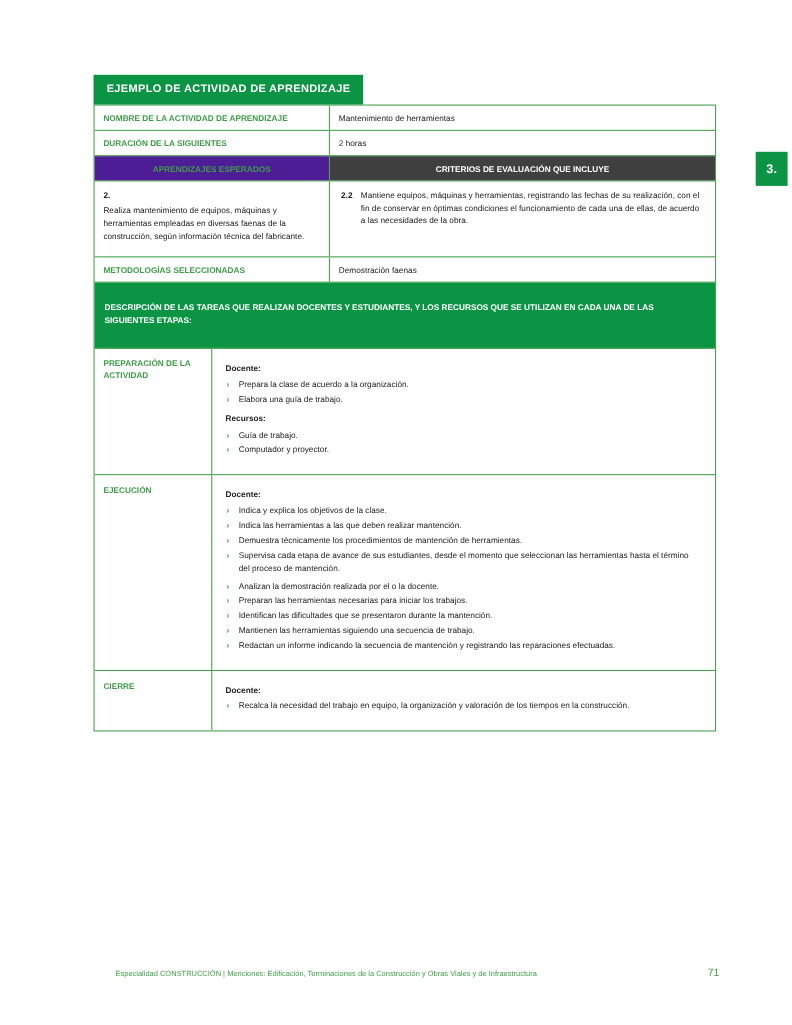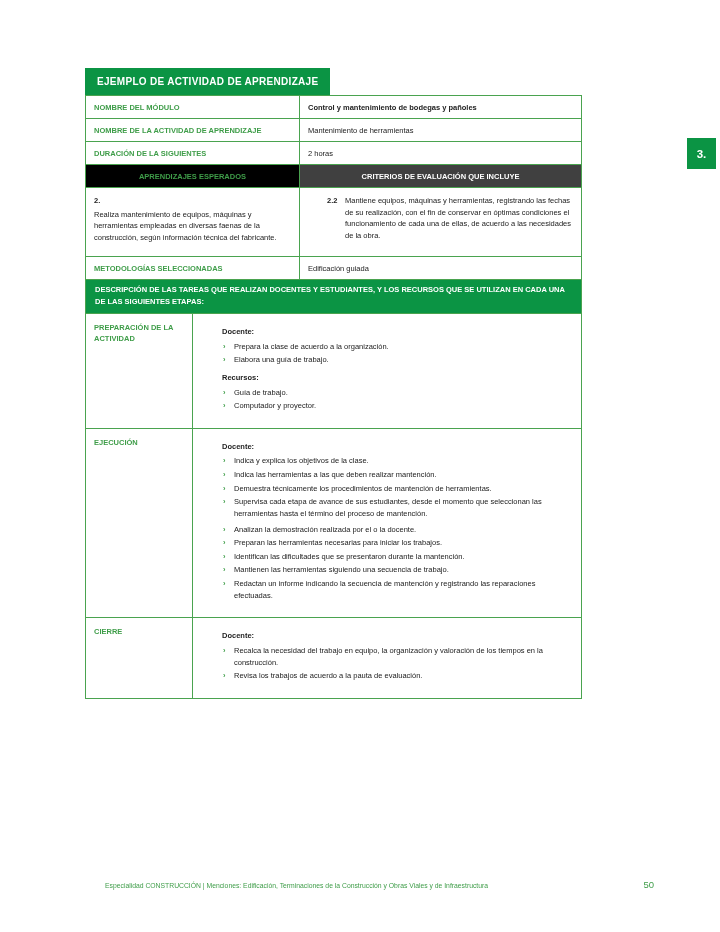--- a/index.html
+++ b/index.html
@@ -7,21 +7,21 @@
   body {
     background: #ffffff;
     font-family: "Liberation Sans", sans-serif;
     position: relative;
     color: #222;
   }
   .content {
     position: absolute;
     left: 85px;
     top: 68px;
-    width: 497px;
+    width: 566px;
   }
   .title-bar {
     display: inline-block;
     background: #0b9444;
     color: #fff;
     font-weight: bold;
     font-size: 10px;
     letter-spacing: 0.3px;
     padding: 8px 12px;
   }
@@ -32,38 +32,37 @@
   .row {
     display: grid;
     grid-template-columns: 214px 1fr;
     border-bottom: 1px solid #4aa34f;
   }
   .row:last-child { border-bottom: none; }
   .stage-row {
     display: grid;
     grid-template-columns: 107px 1fr;
     border-bottom: 1px solid #4aa34f;
-    gap: 17px;
   }
   .stage-row:last-child { border-bottom: none; }
   .label-cell {
     color: #3f9d49;
     font-weight: bold;
     font-size: 7.5px;
     padding: 7px 8px 6px;
     border-right: 1px solid #4aa34f;
   }
   .value-cell {
     font-size: 7.5px;
     padding: 7px 8px 6px;
     color: #222;
   }
   .value-bold { font-weight: bold; }
   .hdr-left {
-    background: #000000;
+    background: #4c1d95;
     color: #3f9d49;
     font-weight: bold;
     text-align: center;
     font-size: 7.5px;
     padding: 7px 6px 6px;
     border-right: 1px solid #4aa34f;
   }
   .hdr-right {
     background: #404040;
     color: #fff;
@@ -81,29 +80,29 @@
   .ae-num {
     display: block;
     font-weight: bold;
     margin-bottom: 2px;
   }
   .crit-cell {
     font-size: 7.5px;
     line-height: 1.55;
     padding: 7px 10px 12px;
   }
-  .hang { position: relative; padding-left: 18px; margin-left: 17px; }
+  .hang { position: relative; padding-left: 18px; }
   .hang .num { position: absolute; left: 0; font-weight: bold; }
   .desc-bar {
     background: #0b9444;
     color: #fff;
     font-weight: bold;
     font-size: 7.5px;
     line-height: 1.7;
-    padding: 4px 9px;
+    padding: 17px 9px;
     border-bottom: 1px solid #4aa34f;
   }
   .stage-label {
     color: #3f9d49;
     font-weight: bold;
     font-size: 7.5px;
     line-height: 1.5;
     padding: 8px 8px;
     border-right: 1px solid #4aa34f;
   }
@@ -168,24 +167,20 @@
 <div class="side-tab">
   <span>3.</span>
 </div>
 
 <div class="content">
 
   <div class="title-bar">EJEMPLO DE ACTIVIDAD DE APRENDIZAJE</div>
 
   <div class="doc-table">
 
-    <div class="row">
-      <div class="label-cell">NOMBRE DEL MÓDULO</div>
-      <div class="value-cell value-bold">Control y mantenimiento de bodegas y pañoles</div>
-    </div>
 
     <div class="row">
       <div class="label-cell">NOMBRE DE LA ACTIVIDAD DE APRENDIZAJE</div>
       <div class="value-cell">Mantenimiento de herramientas</div>
     </div>
 
     <div class="row">
       <div class="label-cell">DURACIÓN DE LA SIGUIENTES</div>
       <div class="value-cell">2 horas</div>
     </div>
@@ -203,21 +198,21 @@
       <div class="crit-cell">
         <div class="hang">
           <span class="num">2.2</span>
           <span>Mantiene equipos, máquinas y herramientas, registrando las fechas de su realización, con el fin de conservar en óptimas condiciones el funcionamiento de cada una de ellas, de acuerdo a las necesidades de la obra.</span>
         </div>
       </div>
     </div>
 
     <div class="row">
       <div class="label-cell">METODOLOGÍAS SELECCIONADAS</div>
-      <div class="value-cell">Edificación guiada</div>
+      <div class="value-cell">Demostración faenas</div>
     </div>
 
     <div class="desc-bar">DESCRIPCIÓN DE LAS TAREAS QUE REALIZAN DOCENTES Y ESTUDIANTES, Y LOS RECURSOS QUE SE UTILIZAN EN CADA UNA DE LAS SIGUIENTES ETAPAS:</div>
 
     <div class="stage-row">
       <div class="stage-label">PREPARACIÓN DE LA ACTIVIDAD</div>
       <div class="stage-body">
         <div class="sec-heading">Docente:</div>
         <ul class="tasks">
           <li class="task">Prepara la clase de acuerdo a la organización.</li>
@@ -250,24 +245,23 @@
         </ul>
       </div>
     </div>
 
     <div class="stage-row">
       <div class="stage-label">CIERRE</div>
       <div class="stage-body">
         <div class="sec-heading">Docente:</div>
         <ul class="tasks">
           <li class="task">Recalca la necesidad del trabajo en equipo, la organización y valoración de los tiempos en la construcción.</li>
-          <li class="task">Revisa los trabajos de acuerdo a la pauta de evaluación.</li>
         </ul>
       </div>
     </div>
 
   </div>
 </div>
 
 <div class="footer">
   <span class="footer-text">Especialidad CONSTRUCCIÓN | Menciones: Edificación, Terminaciones de la Construcción y Obras Viales y de Infraestructura</span>
-  <span class="footer-page">50</span>
+  <span class="footer-page">71</span>
 </div>
 
 </body></html>

